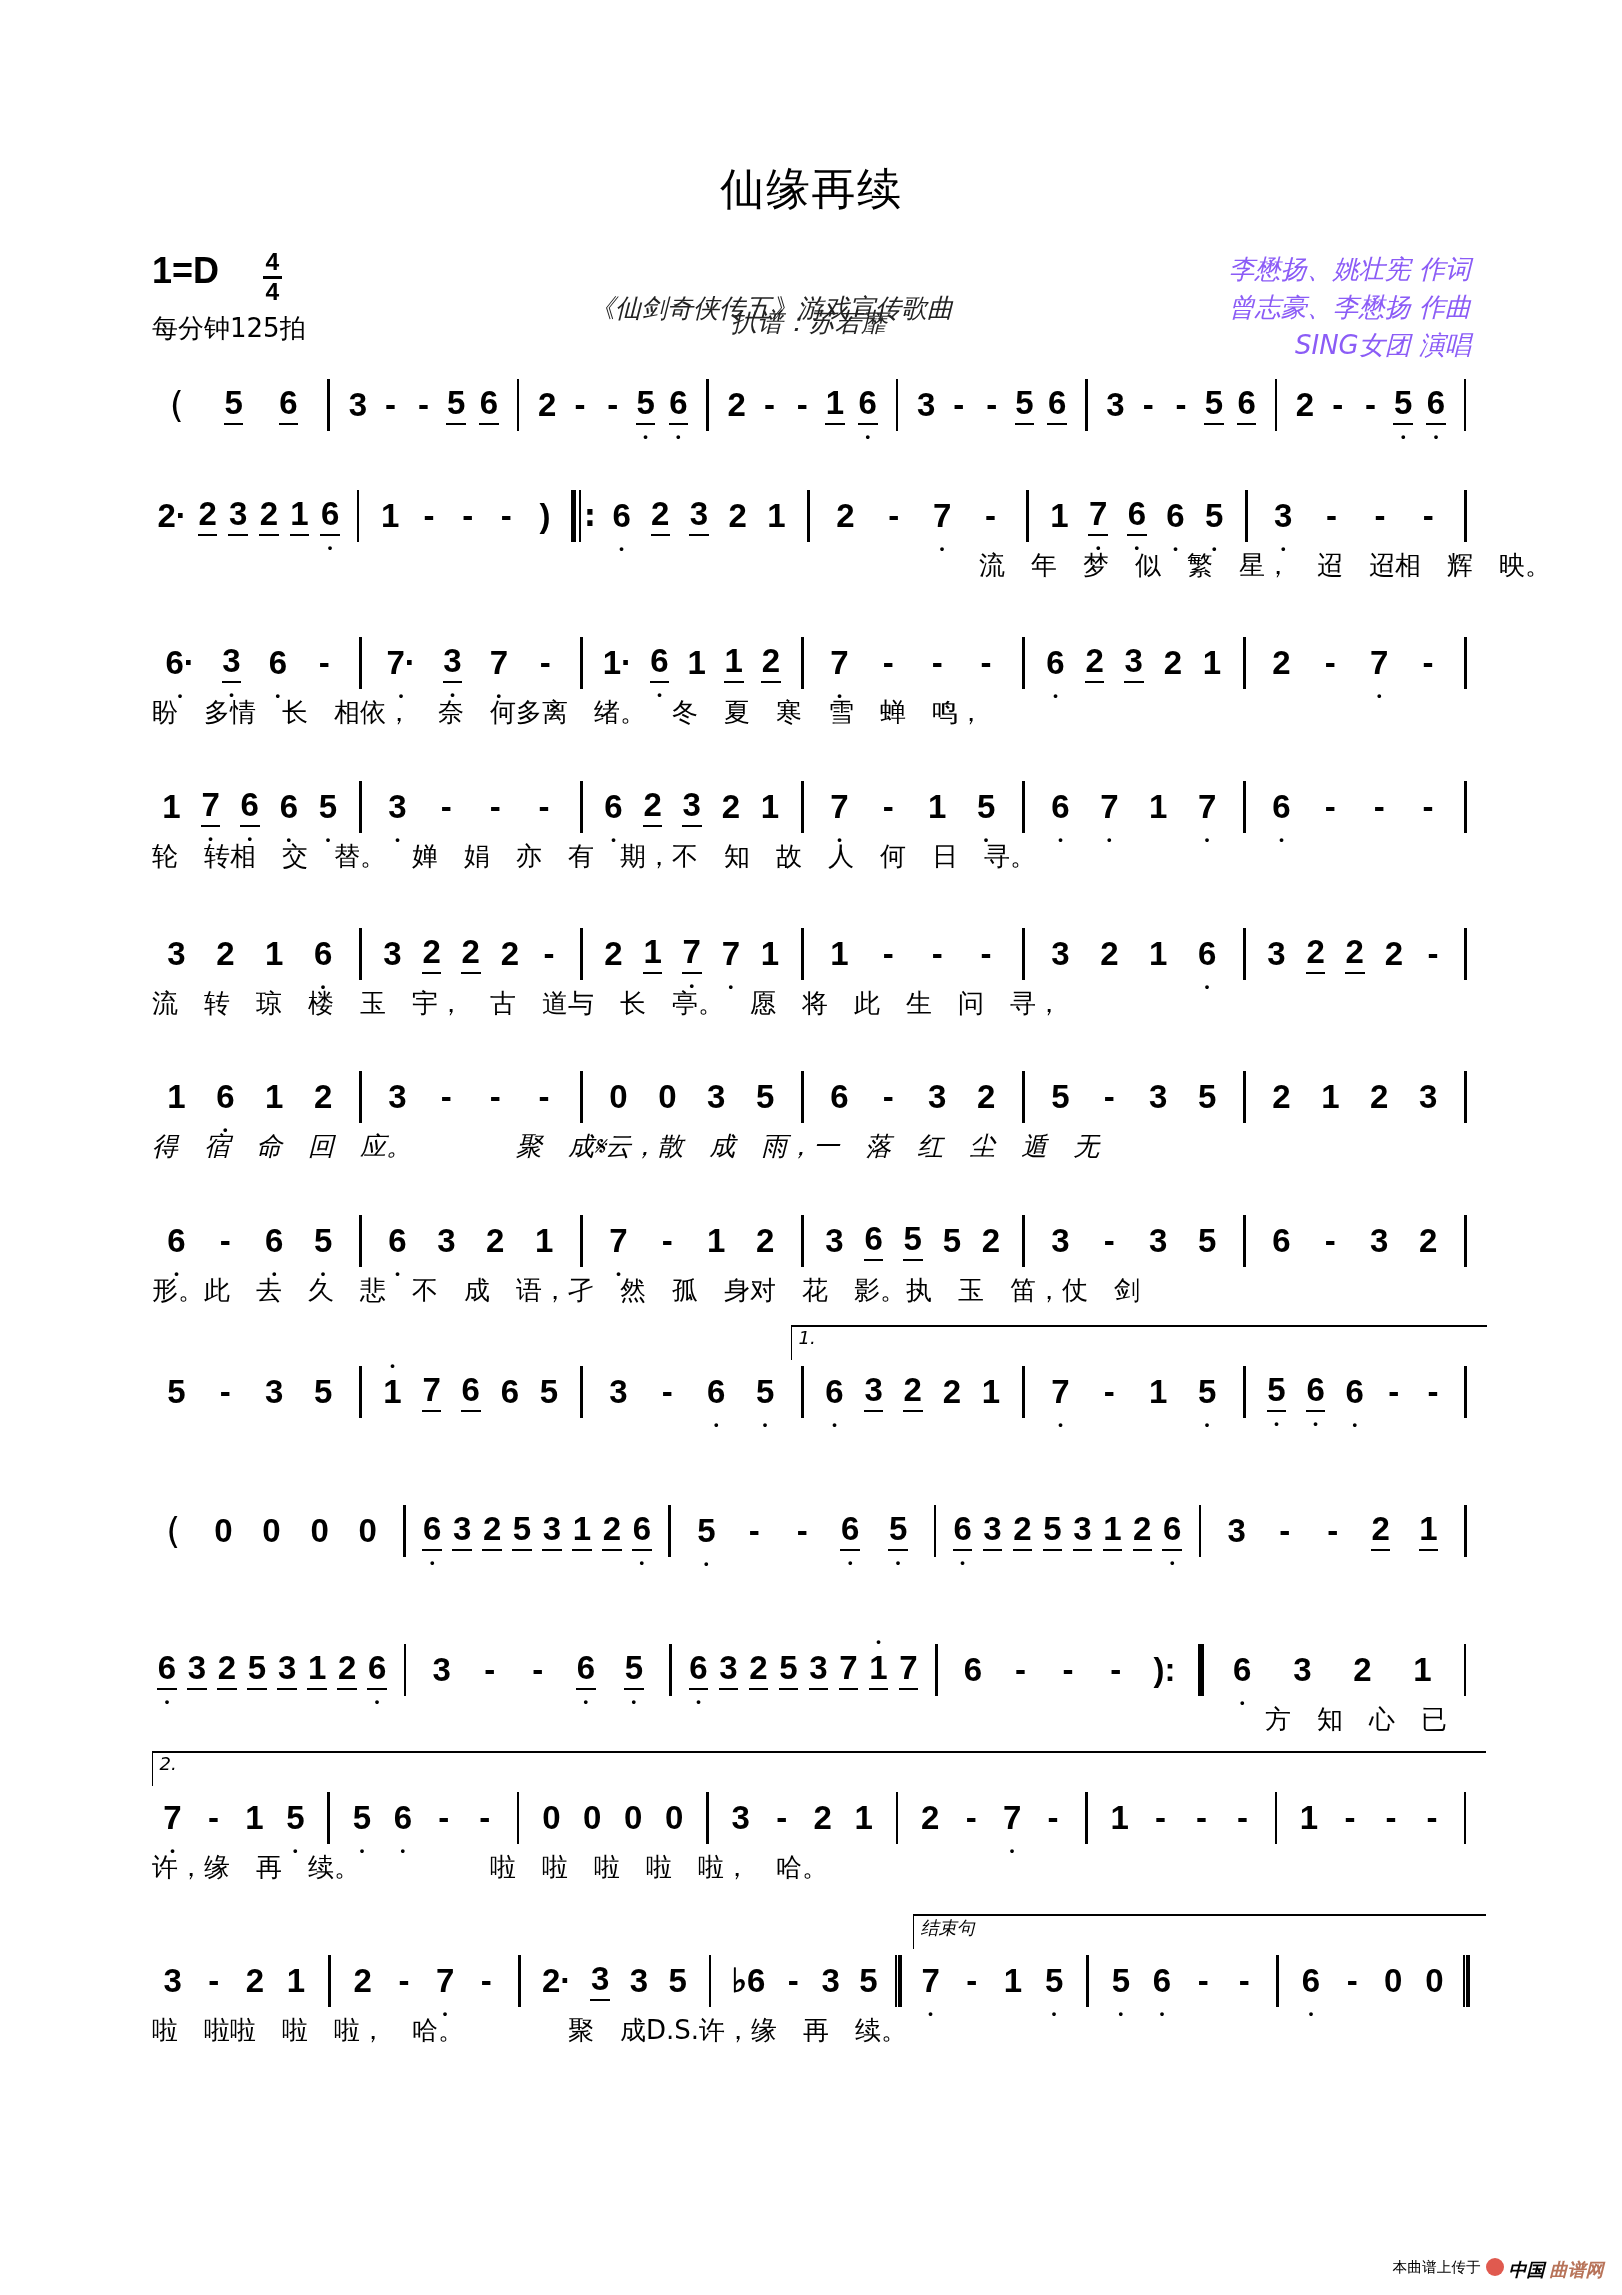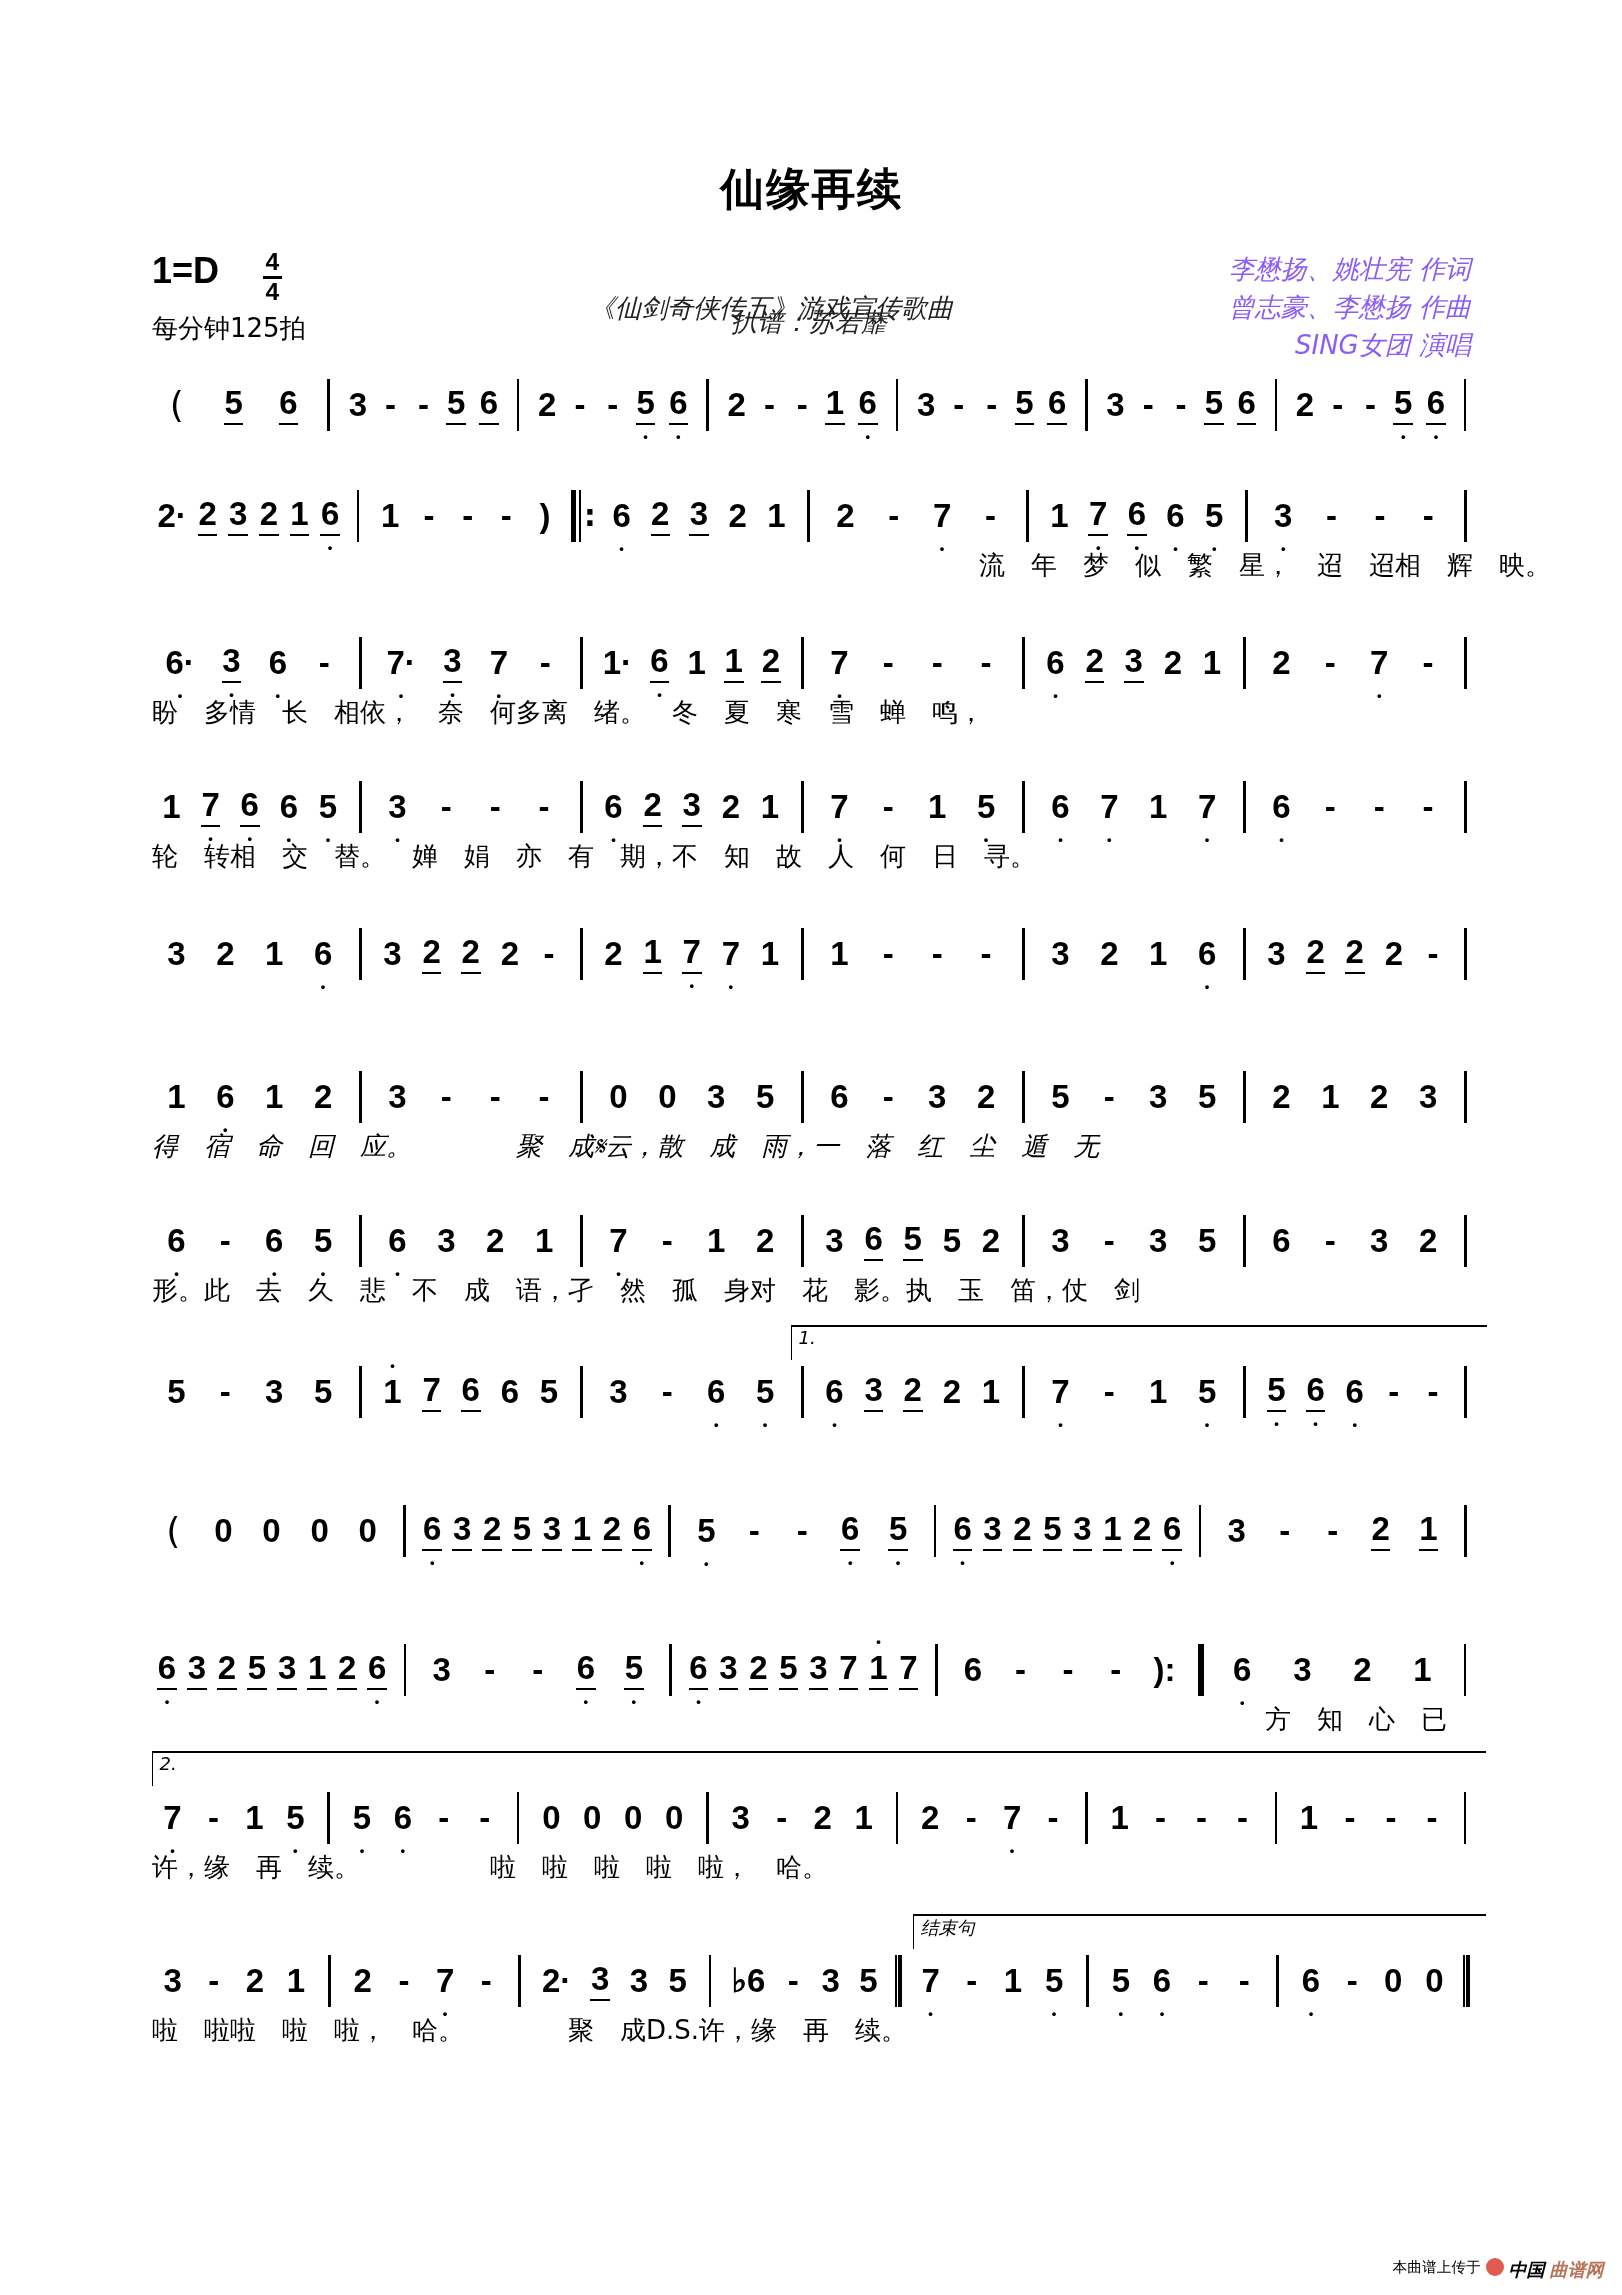--- a/index.html
+++ b/index.html
@@ -1,19 +1,19 @@
 <!DOCTYPE html>
 <html style="font-size:13px"><head>
 <meta charset="utf-8">
 <style>
   html, body { margin: 0; padding: 0; background: #ffffff; }
   body { width: 1623px; height: 2295px; position: relative; overflow: hidden;
          font-family: "DejaVu Sans", "Liberation Sans", sans-serif; color: #000; }
   .title { position: absolute; top: 160px; left: 0; width: 1623px; text-align: center;
-           font-size: 44px; font-weight: bold; letter-spacing: 1.6px; }
+           font-size: 44px; font-weight: normal; letter-spacing: 1.6px; }
   .key { position: absolute; left: 152px; top: 250px; font-family: "Liberation Sans", sans-serif;
          font-size: 36px; font-weight: bold; display: flex; align-items: flex-start; gap: 32px; }
   .frac { display: inline-flex; flex-direction: column; align-items: center; margin-left: 11.5px;
           font-size: 24.6px; line-height: 24.6px; }
   .frac .bar { width: 19.6px; height: 2.5px; background: #000; margin: 1.6px 0; }
   .tempo { position: absolute; left: 152px; top: 311px; font-size: 26px; }
   .subtitle { position: absolute; left: 589px; top: 254px; font-size: 26px; font-style: italic; color: #222; margin-top: 37px; }
   .transcriber { position: absolute; left: 731px; top: 305px; font-size: 26px; font-style: italic; color: #222; }
   .credits { position: absolute; right: 152px; top: 250px; text-align: right; font-size: 26px;
              line-height: 38px; font-style: italic; color: #8b5cf6; }
@@ -319,20 +319,21 @@
         <div class="bar-line"></div>
         <div class="measure">
           <span class="note">3</span>
           <span class="note ul">2</span>
           <span class="note ul">2</span>
           <span class="note">2</span>
           <span class="note">-</span>
         </div>
         <div class="bar-line"></div>
       </div>
+      <div class="lyrics-row" style="padding-left: 0px; white-space: pre;">流　转　琼　楼　玉　宇，　古　道与　长　亭。　愿　将　此　生　问　寻，</div>
     </div>
     <div class="staff" style="top: 1064px;">
       <div class="notes-row">
         <div class="measure">
           <span class="note">1</span>
           <span class="note dot-below">6</span>
           <span class="note">1</span>
           <span class="note">2</span>
         </div>
         <div class="bar-line"></div>

